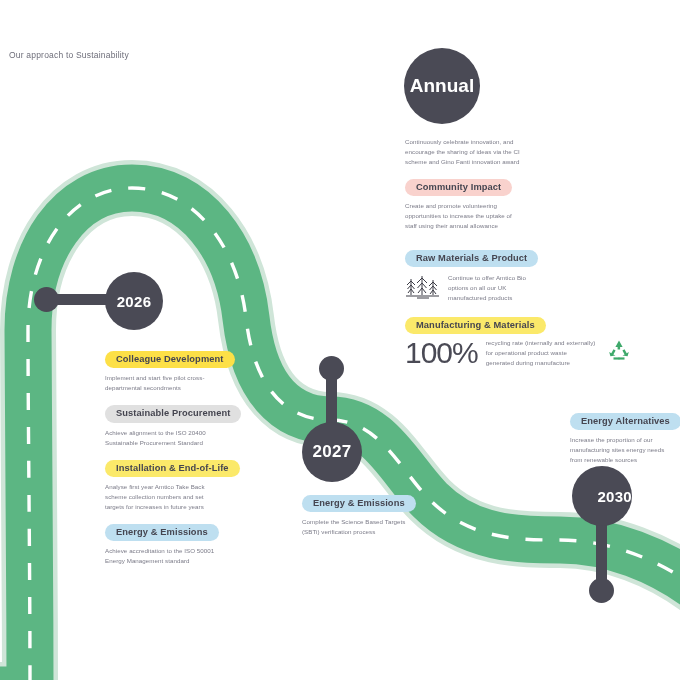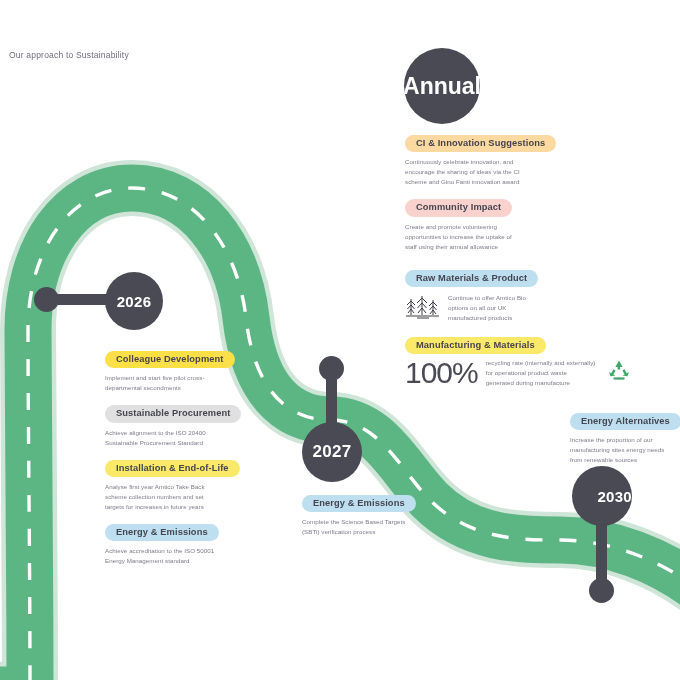--- a/index.html
+++ b/index.html
@@ -2,21 +2,21 @@
 <html><head>
 <meta charset="utf-8">
 <style>
   html,body{margin:0;padding:0;}
   body{width:680px;height:680px;background:#ffffff;font-family:"Liberation Sans",sans-serif;overflow:hidden;position:relative;}
   #stage{position:relative;width:680px;height:680px;}
   #roadsvg{position:absolute;left:0;top:0;width:680px;height:680px;}
   .page-title{position:absolute;left:9px;top:50px;font-size:8.5px;color:#6e6e7a;letter-spacing:.2px;white-space:nowrap;}
   .year-node{position:absolute;}
   .year-circle{position:absolute;border-radius:50%;background:#4a4a55;display:flex;align-items:center;justify-content:center;color:#fff;font-weight:bold;letter-spacing:.3px;}
-  .annual-circle{position:absolute;border-radius:50%;background:#4a4a55;display:flex;align-items:center;justify-content:center;color:#fff;font-weight:bold;font-size:23px;}
+  .annual-circle{position:absolute;border-radius:50%;background:#4a4a55;display:flex;align-items:center;justify-content:center;color:#fff;font-weight:bold;font-size:19px;}
   .stem{position:absolute;background:#4a4a55;}
   .stem-dot{position:absolute;border-radius:50%;background:#4a4a55;}
   .group{position:absolute;}
   .item{margin-bottom:9px;}
   .pill{display:inline-block;border-radius:11px;padding:3px 11px 4px 11px;font-size:9.3px;font-weight:bold;color:#454550;letter-spacing:.1px;white-space:nowrap;line-height:1.1;}
   .desc{margin-top:5px;font-size:6.2px;line-height:1.62;color:#7b7b88;letter-spacing:.05px;}
   .row{display:flex;align-items:flex-start;margin-top:6px;}
   .row .desc{margin-top:0;}
   .icon-box{flex:0 0 auto;margin-right:7px;}
   .pct{font-size:30px;font-weight:300;color:#4a4a55;letter-spacing:-1px;line-height:1;margin-right:8px;}
@@ -37,21 +37,20 @@
 
   <div class="page-title">Our approach to Sustainability</div>
 
   <div class="annual-circle" style="left:404px;top:48px;width:76px;height:76px;">
     <span>Annual</span>
   </div>
 
   <div class="group" style="left:405px;top:132px;width:240px;">
 
     <div class="item">
-      <span class="pill" style="background:#fcd9a0;">CI &amp; Innovation Suggestions</span>
       <div class="desc" style="max-width:126px;">Continuously celebrate innovation, and encourage the sharing of ideas via the CI scheme and Gino Fanti innovation award</div>
     </div>
 
     <div class="item" style="margin-top:3px;">
       <span class="pill" style="background:#f9d2cd;">Community Impact</span>
       <div class="desc" style="max-width:118px;">Create and promote volunteering opportunities to increase the uptake of staff using their annual allowance</div>
     </div>
 
     <div class="item" style="margin-top:15px;">
       <span class="pill" style="background:#bedff0;">Raw Materials &amp; Product</span>

